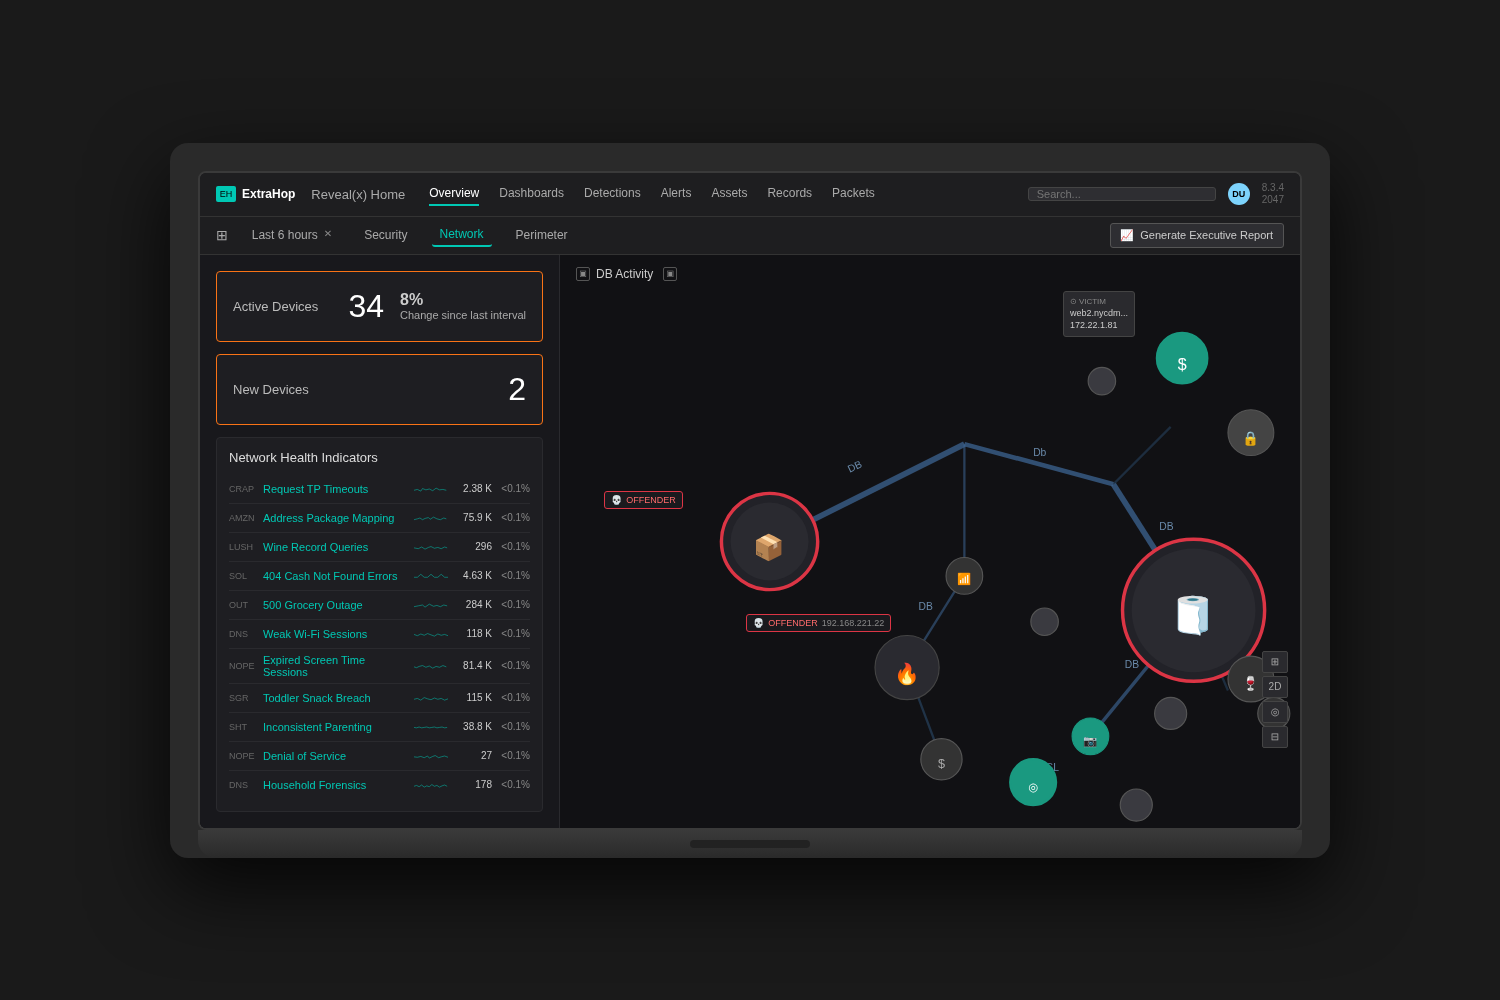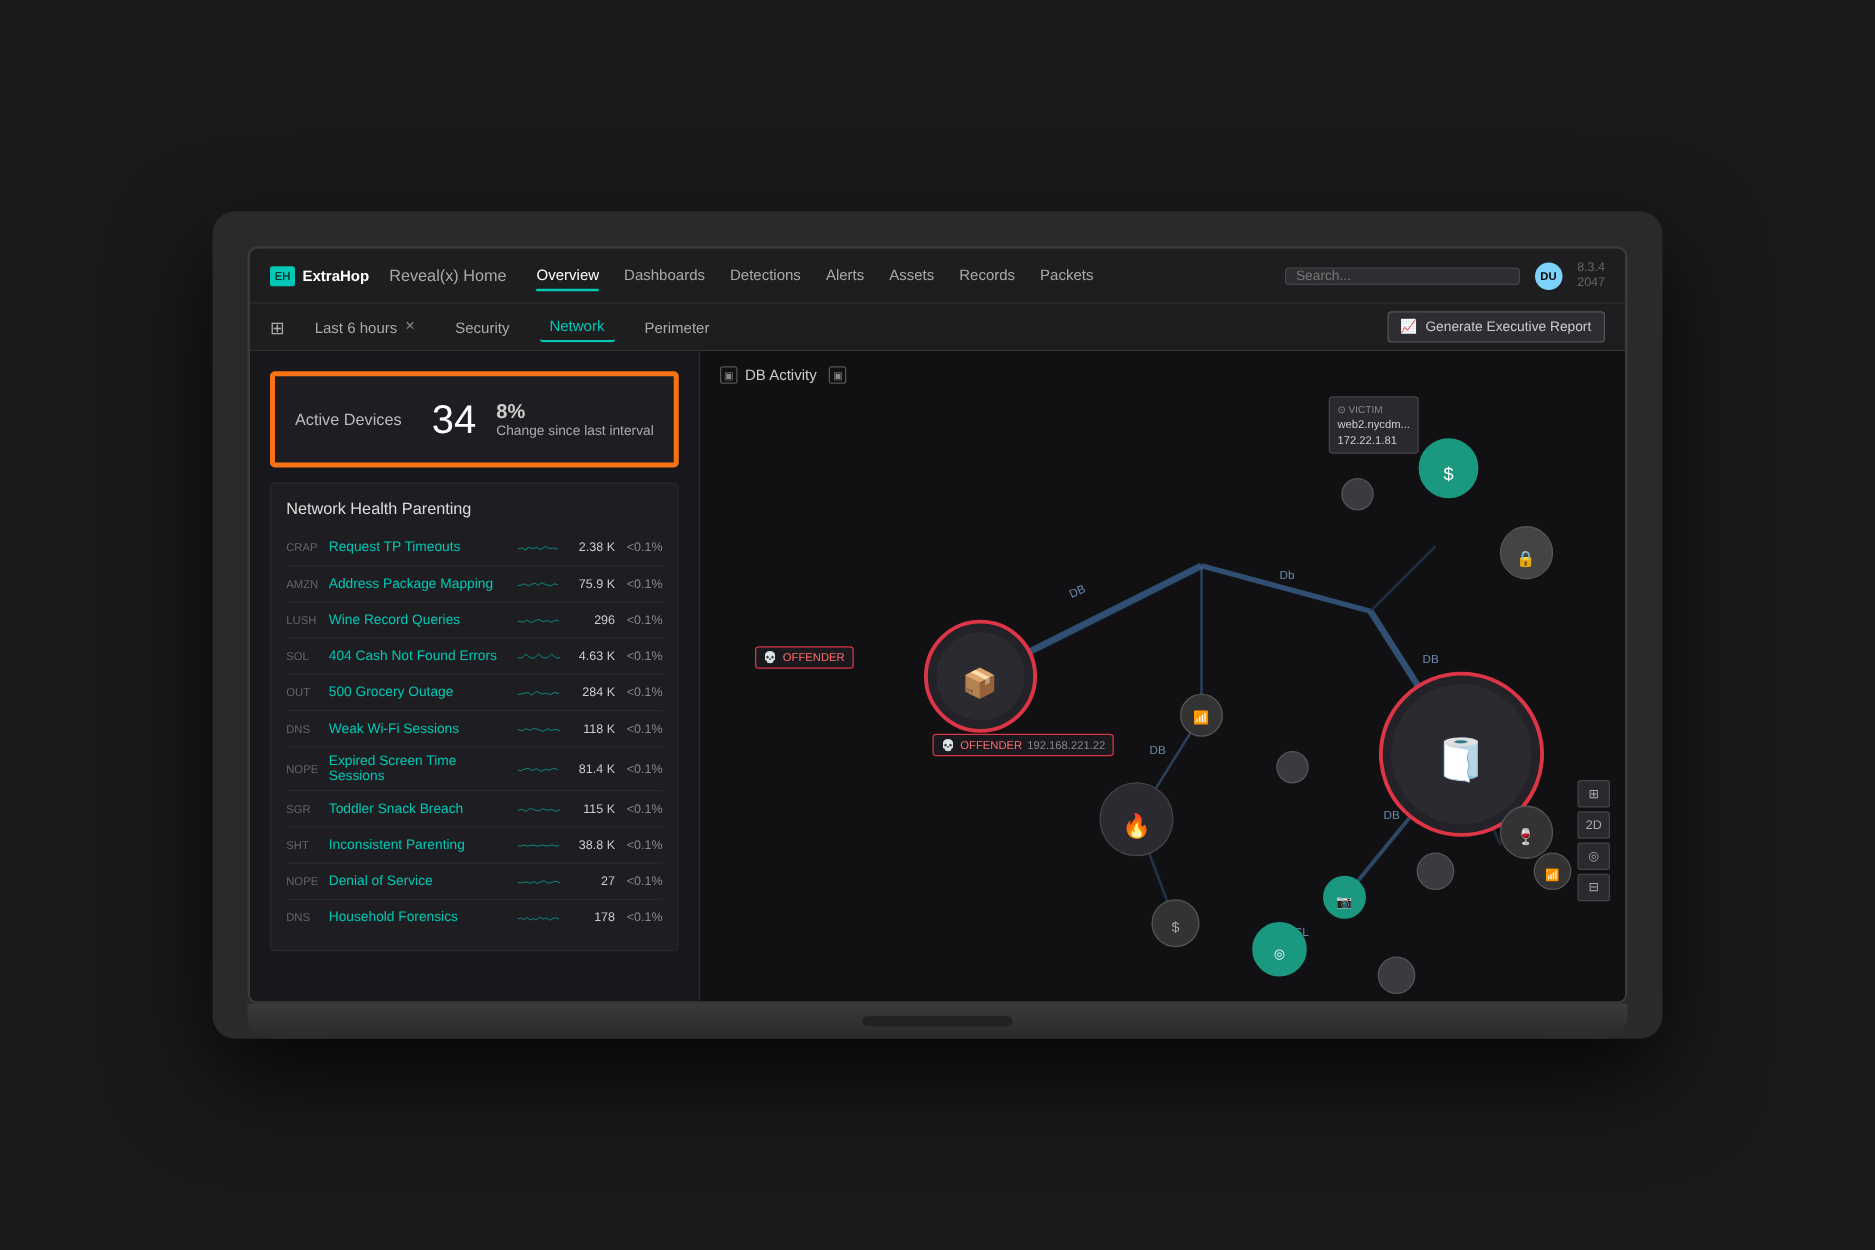--- a/index.html
+++ b/index.html
@@ -166,21 +166,21 @@
     
     .left-panel {
       width: 360px;
       min-width: 360px;
       background: #18181c;
       border-right: 1px solid #2a2a2e;
       padding: 16px;
     }
     .stat-card {
       background: #1e1e22;
-      border: 4px solid #f97316;
+      border: 1px solid #f97316;
       border-radius: 4px;
       padding: 16px;
       margin-bottom: 12px;
       display: flex;
       align-items: center;
       justify-content: space-between;
     }
     .stat-label {
       color: #bbb;
       font-size: 13px;
@@ -391,23 +391,27 @@
           <div class="stat-label">Active Devices</div>
           <div style="display:flex;align-items:center;gap:16px;">
             <div class="stat-value">34</div>
             <div>
               <div class="stat-pct">8%</div>
               <div class="stat-change">Change since last interval</div>
             </div>
           </div>
         </div>
 
+        <div class="stat-card">
+          <div class="stat-label">New Devices</div>
+          <div class="stat-value">2</div>
+        </div>
 
         <div class="health-section">
-          <div class="health-title">Network Health Parenting</div>
+          <div class="health-title">Network Health Indicators</div>
 
           <div class="health-row">
             <span class="health-tag">CRAP</span>
             <span class="health-name">Request TP Timeouts</span>
             <div class="health-sparkline">
               <svg viewBox="0 0 80 18">
                   <polyline points="0,12 8,10 16,14 20,8 28,11 36,9 44,13 52,7 60,11 68,10 76,12" fill="none" stroke="#00c8b4" stroke-width="1.2"></polyline>
                 </svg>
             </div>
             <span class="health-val">2.38 K</span>

